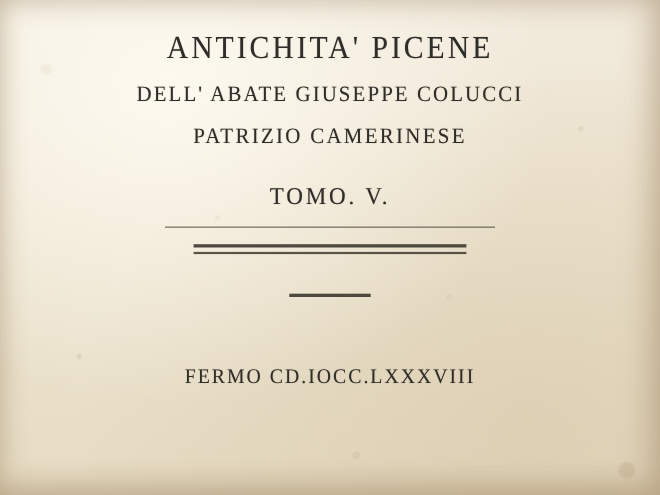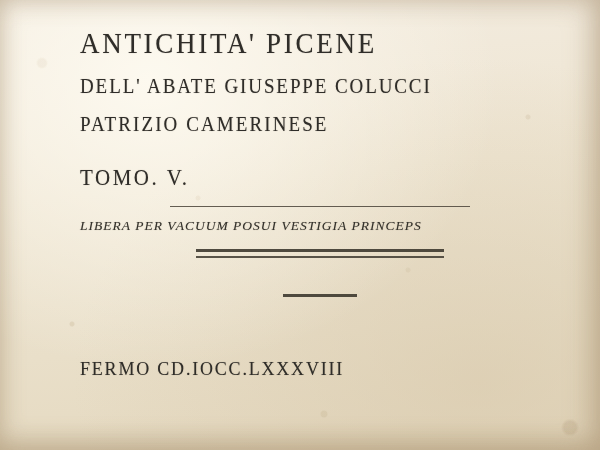--- a/index.html
+++ b/index.html
@@ -49,23 +49,22 @@
     box-shadow:
       inset 0 0 26px rgba(150,124,86,0.30),
       inset -14px 0 26px rgba(150,124,86,0.18),
       inset 0 -12px 22px rgba(150,124,86,0.20);
   }
 
   .content {
     position: relative;
     z-index: 2;
     padding: 14px 40px 0 40px;
-    text-align: left;
+    text-align: center;
     color: #30302c;
-    margin-left: 40px;
   }
 
   .line {
     letter-spacing: 0.14em;
     white-space: nowrap;
     color: #2f2d29;
     text-shadow: 0 0 1px rgba(60,50,35,0.35);
   }
 
   .title-main {
@@ -159,21 +158,20 @@
     <div class="line title-main">ANTICHITA' PICENE</div>
 
     <div class="line title-sub1">DELL' ABATE GIUSEPPE COLUCCI</div>
 
     <div class="line title-sub2">PATRIZIO CAMERINESE</div>
 
     <div class="line tomo">TOMO. V.</div>
 
     <div class="rule thin-wide"></div>
 
-    <div class="line epigraph l1">LIBERA PER VACUUM POSUI VESTIGIA PRINCEPS</div>
 
 
 
     <div class="double-rule">
       <div class="r1"></div>
       <div class="r2"></div>
     </div>
 
     <div class="short-rule"></div>
 

